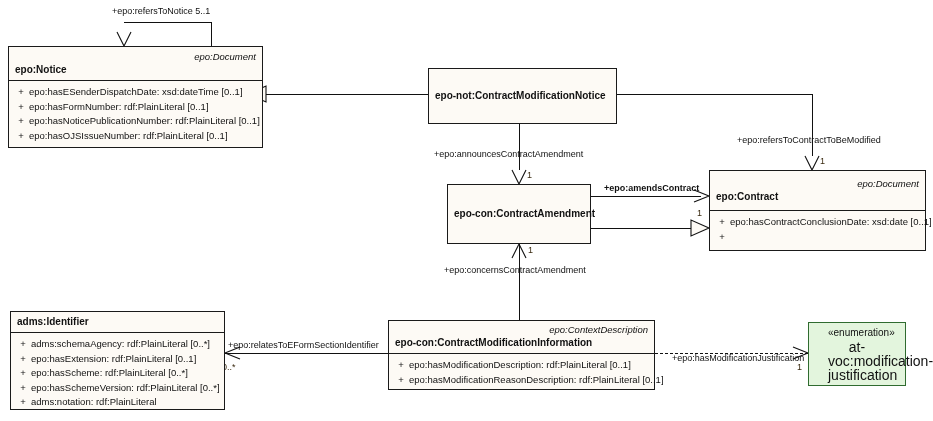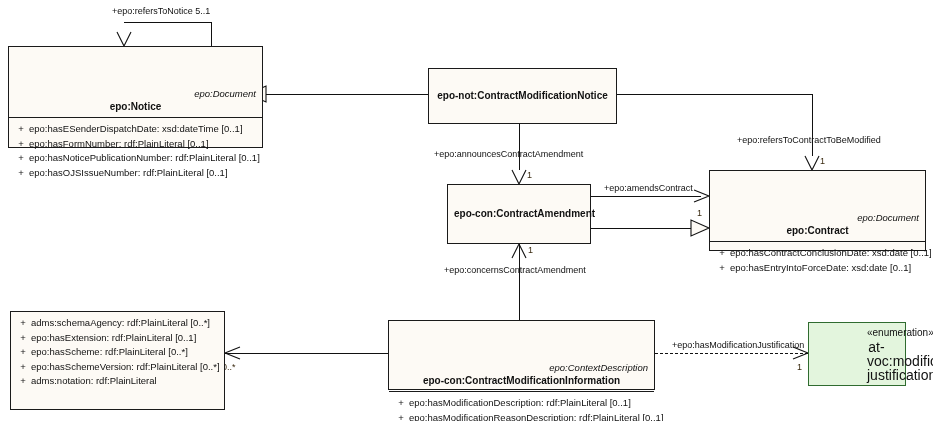--- a/index.html
+++ b/index.html
@@ -27,34 +27,34 @@
     background:#e3f5dd;
     border:1px solid #2f6b2f;
   }
   .box-head{
     box-sizing:border-box;
     padding:3px 6px 4px 6px;
     display:flex;
     flex-direction:column;
     justify-content:center;
   }
-  .box-head.divided{border-bottom:1px solid #1a1a1a;margin-top:38px;}
+  .box-head.divided{border-bottom:1px solid #1a1a1a;}
   .stereotype{
     font-style:italic;
     font-size:9.5px;
     color:#111;
     text-align:right;
     line-height:12px;
     white-space:nowrap;
   }
   .cls-name{
     font-weight:bold;
     font-size:10px;
     color:#111;
-    text-align:center;
+    text-align:left;
     line-height:13px;
     white-space:nowrap;
   }
   .enum-stereo{
     font-size:10px;
     color:#111;
     text-align:center;
     line-height:14px;
   }
   .enum-name{
@@ -176,29 +176,30 @@
   <div class="dash-h" style="left:655px;top:353px;width:153px;"></div>
 
   <div class="edge-label" style="left:112px;top:6px;">+epo:refersToNotice 5..1</div>
 
   <div class="edge-label" style="left:434px;top:149px;">+epo:announcesContractAmendment</div>
   <div class="mult" style="left:527px;top:170px;">1</div>
 
   <div class="edge-label" style="left:737px;top:135px;">+epo:refersToContractToBeModified</div>
   <div class="mult" style="left:820px;top:156px;">1</div>
 
-  <div class="edge-label" style="left:604px;top:183px;">+epo:amendsContract</div>
+  <div class="edge-label" style="left:604px;top:183px;font-weight:bold;">+epo:amendsContract</div>
   <div class="mult" style="left:697px;top:208px;">1</div>
 
   <div class="edge-label" style="left:444px;top:265px;">+epo:concernsContractAmendment</div>
   <div class="mult" style="left:528px;top:245px;">1</div>
 
+  <div class="edge-label" style="left:228px;top:340px;">+epo:relatesToEFormSectionIdentifier</div>
   <div class="mult" style="left:222px;top:362px;">0..*</div>
 
-  <div class="edge-label" style="left:672px;top:340px;">+epo:hasModificationJustification</div>
+  <div class="edge-label" style="left:672px;top:353px;">+epo:hasModificationJustification</div>
   <div class="mult" style="left:797px;top:362px;">1</div>
 
   <div class="uml-box" style="left:8px;top:46px;width:255px;height:102px;">
     <div class="box-head divided" style="height:42px;">
       <div class="stereotype">epo:Document</div>
       <div class="cls-name">epo:Notice</div>
     </div>
     <div class="attrs">
       <div class="attr">
         <span class="vis">+</span>
@@ -236,26 +237,28 @@
       <div class="stereotype">epo:Document</div>
       <div class="cls-name">epo:Contract</div>
     </div>
     <div class="attrs">
       <div class="attr">
         <span class="vis">+</span>
         <span>epo:hasContractConclusionDate: xsd:date [0..1]</span>
       </div>
       <div class="attr">
         <span class="vis">+</span>
-        <span>epo:hasEntryIntoForceDate: xsd:date [0..1]</span>
       </div>
     </div>
   </div>
 
   <div class="uml-box" style="left:10px;top:311px;width:215px;height:99px;">
+    <div class="box-head divided" style="height:26px;">
+      <div class="cls-name">adms:Identifier</div>
+    </div>
     <div class="attrs">
       <div class="attr">
         <span class="vis">+</span>
         <span>adms:schemaAgency: rdf:PlainLiteral [0..*]</span>
       </div>
       <div class="attr">
         <span class="vis">+</span>
         <span>epo:hasExtension: rdf:PlainLiteral [0..1]</span>
       </div>
       <div class="attr">
@@ -284,20 +287,20 @@
         <span>epo:hasModificationDescription: rdf:PlainLiteral [0..1]</span>
       </div>
       <div class="attr">
         <span class="vis">+</span>
         <span>epo:hasModificationReasonDescription: rdf:PlainLiteral [0..1]</span>
       </div>
     </div>
   </div>
 
   <div class="uml-box enum" style="left:808px;top:322px;width:98px;height:64px;">
-    <div class="box-head" style="height:100%;padding:4px 19px;margin-left:39px;">
+    <div class="box-head" style="height:100%;padding:4px 19px;">
       <div class="enum-stereo">«enumeration»</div>
       <div class="enum-name">at-voc:modification-</div>
       <div class="enum-name">justification</div>
     </div>
   </div>
 
 </div>
 
 </body></html>

